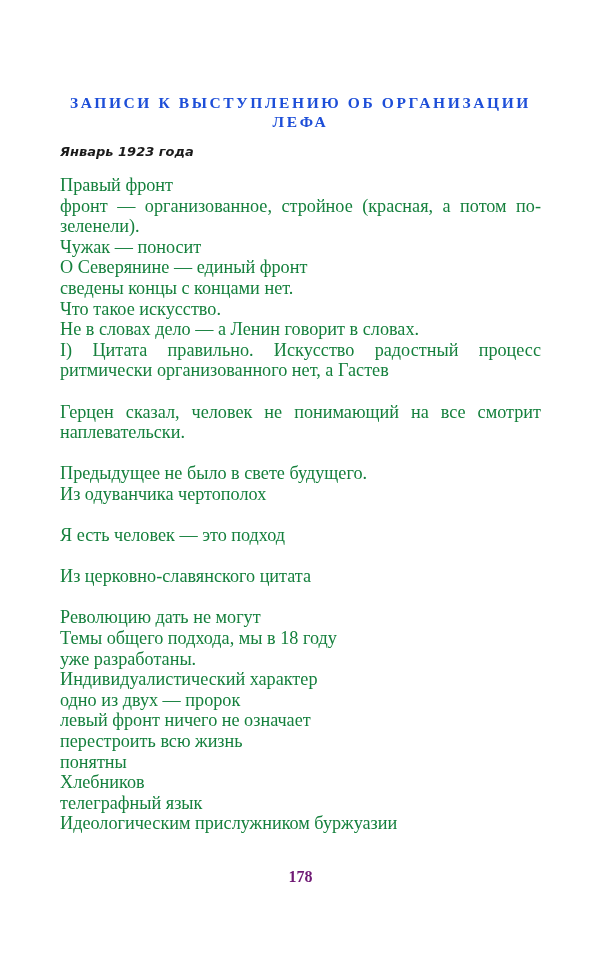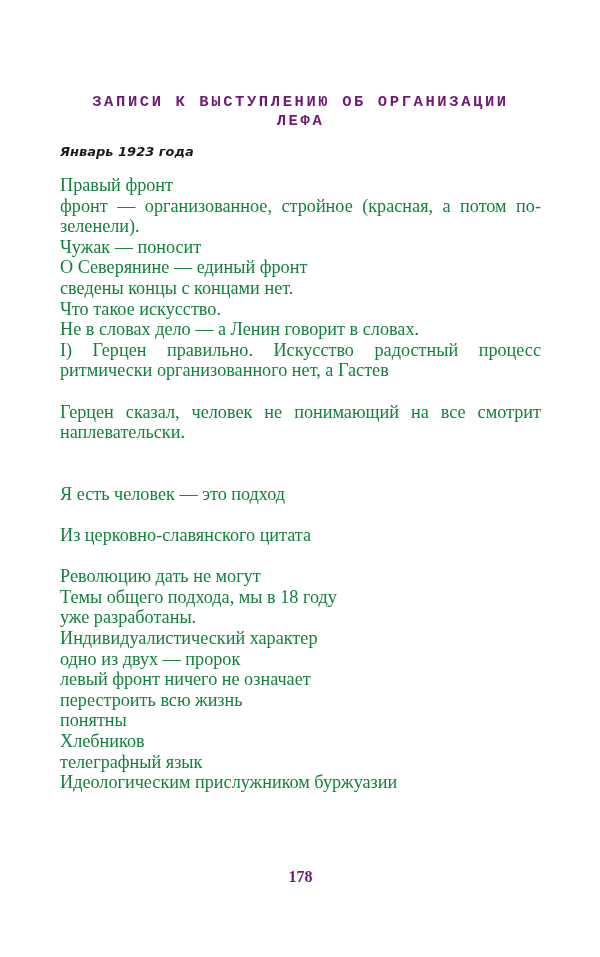--- a/index.html
+++ b/index.html
@@ -19,26 +19,26 @@
       left: 60px;
       top: 0;
       width: 481px;
     }
     .title {
       position: absolute;
       left: 0;
       top: 93px;
       width: 481px;
       text-align: center;
-      font-family: Liberation Mono, monospace;
+      font-family: Liberation Serif, serif;
       font-weight: bold;
       font-size: 15.5px;
       letter-spacing: 2.6px;
       line-height: 19px;
-      color: #701a75;
+      color: #1d4ed8;
     }
     .subtitle {
       position: absolute;
       left: 0;
       top: 144px;
       width: 481px;
       text-align: left;
       font-family: "DejaVu Sans", sans-serif;
       font-style: italic;
       font-weight: bold;
@@ -95,31 +95,35 @@
 
     <div>
       <span class="line">Правый фронт</span>
       <span class="line justify">фронт — организованное, стройное (красная, а потом по-</span>
       <span class="line">зеленели).</span>
       <span class="line">Чужак — поносит</span>
       <span class="line">О Северянине — единый фронт</span>
       <span class="line">сведены концы с концами нет.</span>
       <span class="line">Что такое искусство.</span>
       <span class="line">Не в словах дело — а Ленин говорит в словах.</span>
-      <span class="line justify">I) Герцен правильно. Искусство радостный процесс</span>
+      <span class="line justify">I) Цитата правильно. Искусство радостный процесс</span>
       <span class="line">ритмически организованного нет, а Гастев</span>
     </div>
     <span class="gap"></span>
 
     <div>
       <span class="line justify">Герцен сказал, человек не понимающий на все смотрит</span>
       <span class="line">наплевательски.</span>
     </div>
     <span class="gap"></span>
 
+    <div>
+      <span class="line">Предыдущее не было в свете будущего.</span>
+      <span class="line">Из одуванчика чертополох</span>
+    </div>
     <span class="gap"></span>
 
     <div>
       <span class="line">Я есть человек — это подход</span>
     </div>
     <span class="gap"></span>
 
     <div>
       <span class="line">Из церковно-славянского цитата</span>
     </div>

